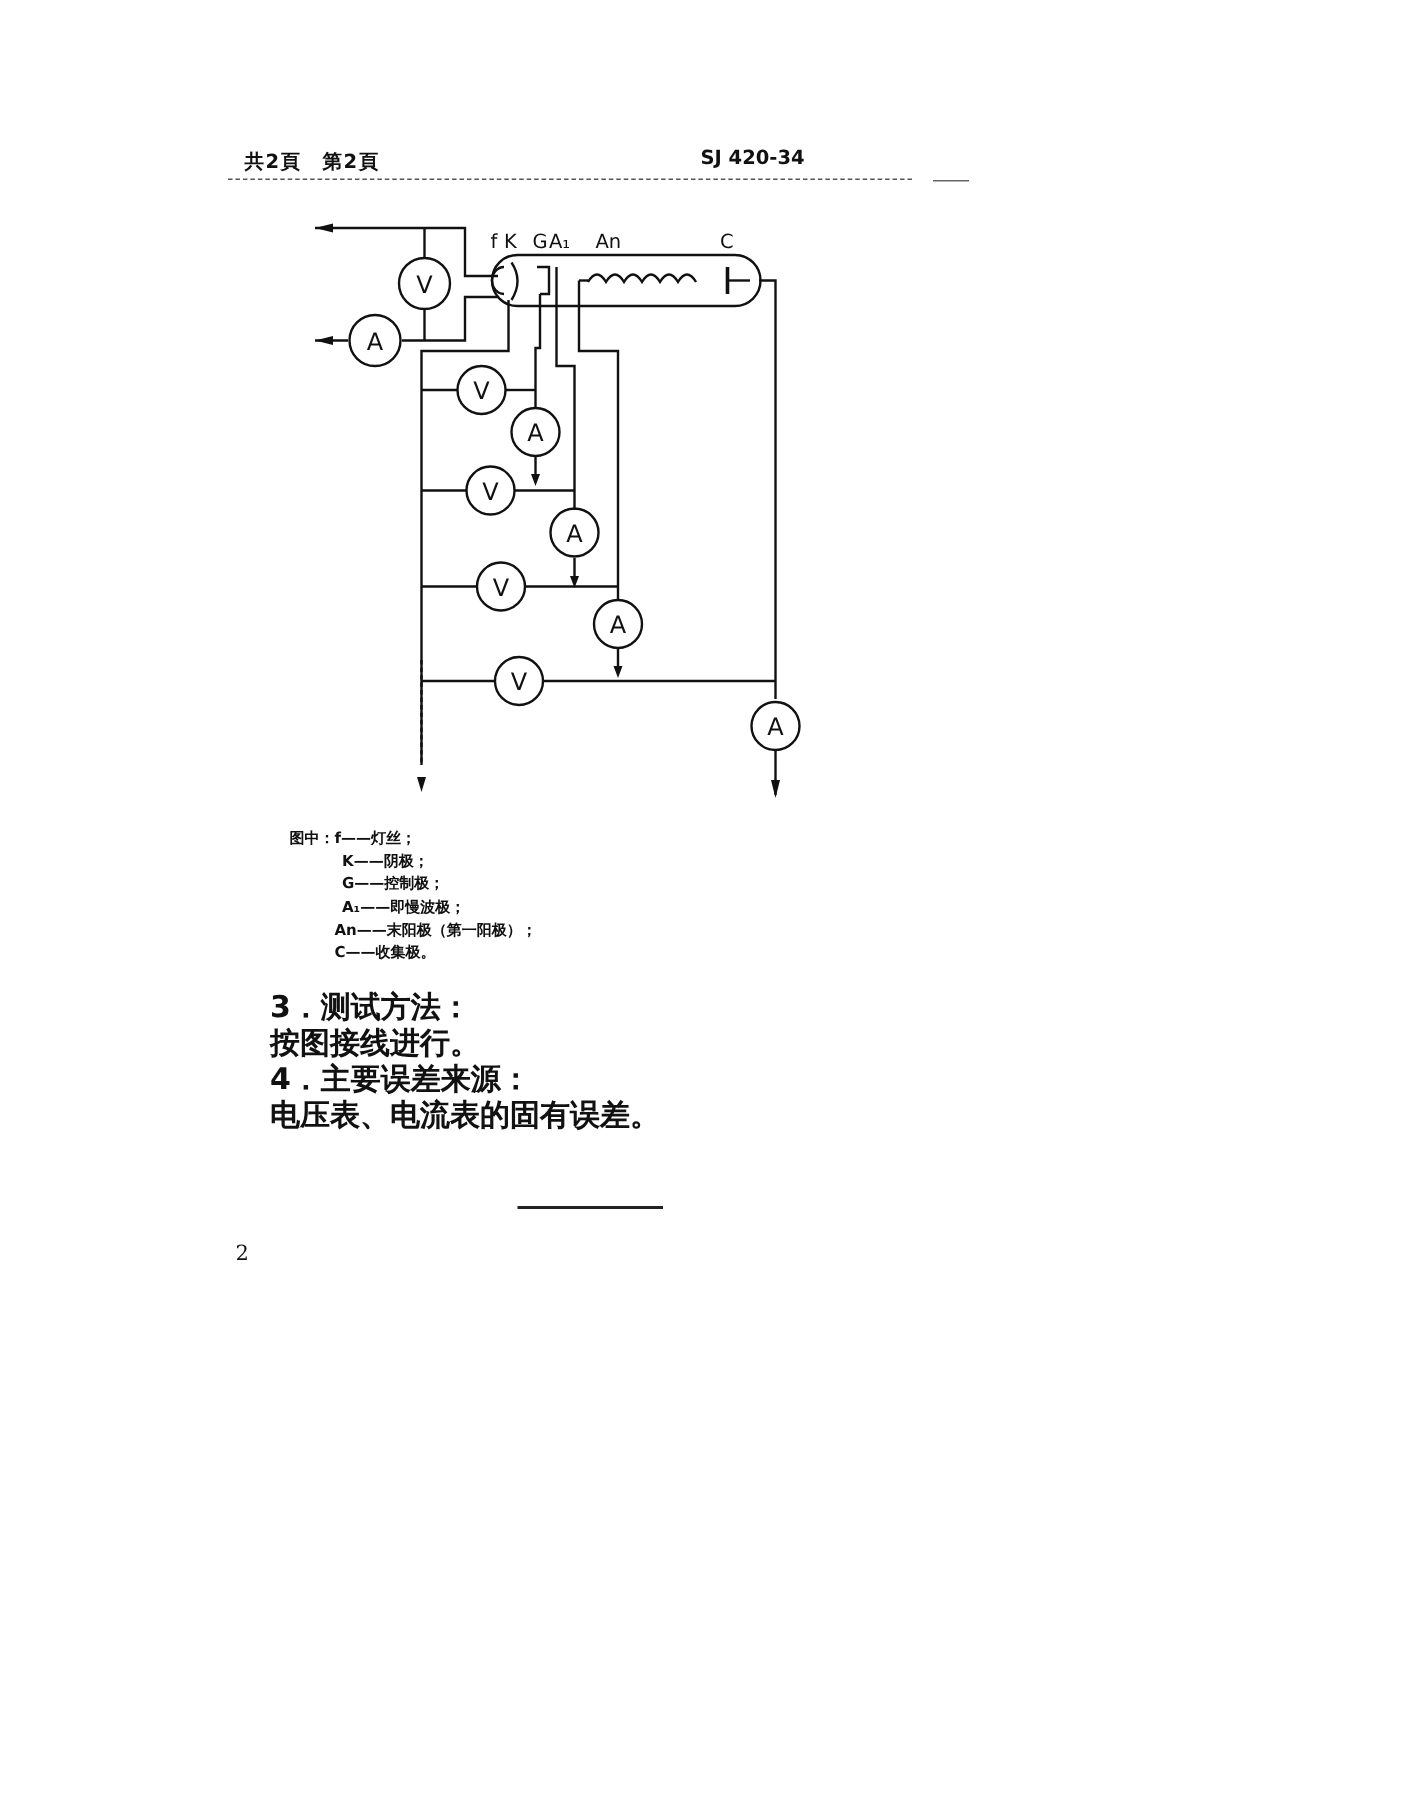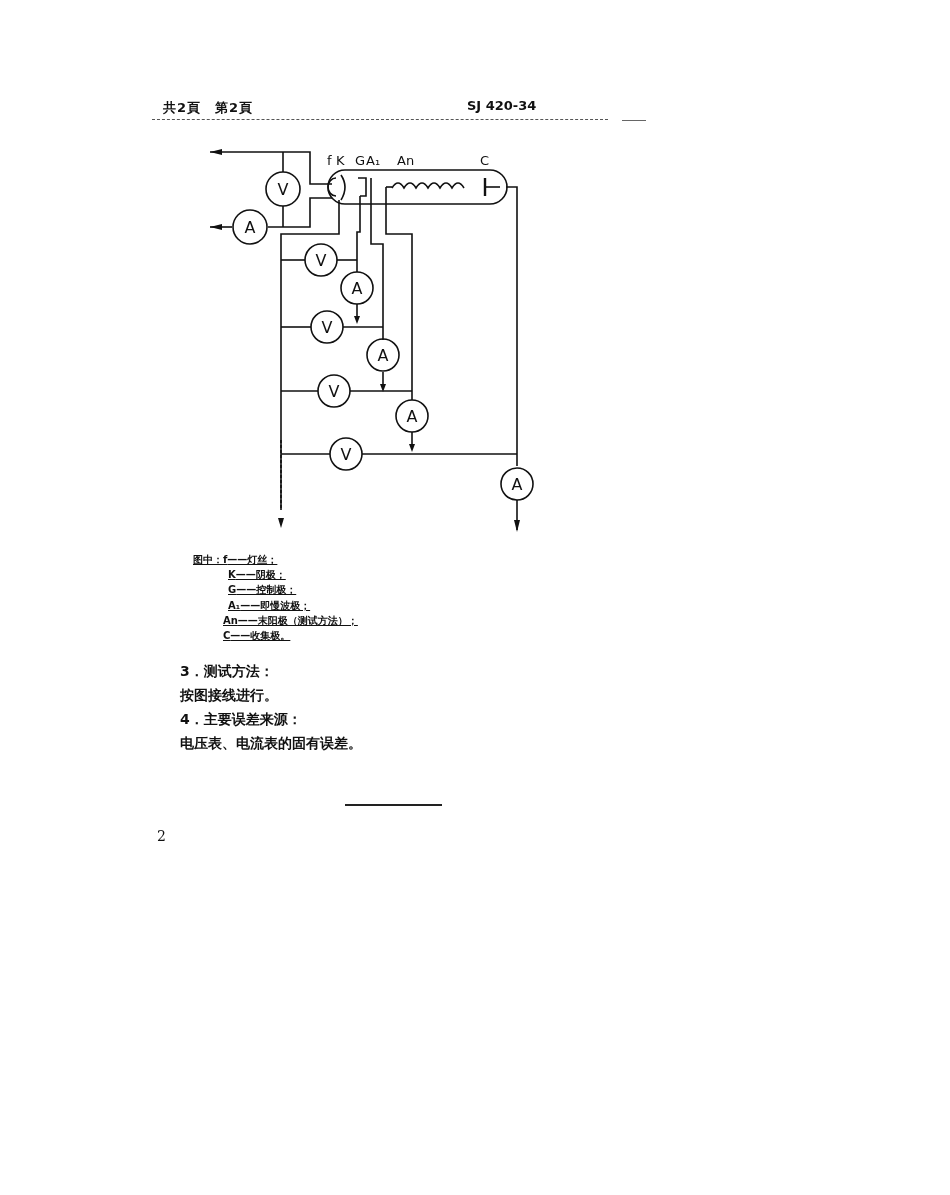--- a/index.html
+++ b/index.html
@@ -5,24 +5,24 @@
     html, body { margin: 0; padding: 0; background: #ffffff; }
     body { width: 950px; height: 1195px; position: relative; overflow: hidden;
            font-family: "DejaVu Sans", sans-serif; color: #111; }
     .abs { position: absolute; }
     .hdr-left { left: 163px; top: 99px; font-size: 13px; font-weight: bold; letter-spacing: 1px; }
     .hdr-right { left: 467px; top: 98px; font-size: 13px; font-weight: bold; }
     .hdr-rule { left: 152px; top: 119px; width: 456px; height: 0; border-top: 1px dashed #555; }
     .hdr-rule2 { left: 622px; top: 120px; width: 24px; height: 0; border-top: 1px solid #666; }
     svg.diagram { position: absolute; left: 195px; top: 140px; }
     .legend { left: 193px; top: 552px; font-size: 10px; line-height: 15.2px; font-weight: bold; }
-    .legend .row { white-space: nowrap; text-decoration: underline; }
+    .legend .row { white-space: nowrap; }
     .legend .indent1 { padding-left: 35px; }
     .legend .indent2 { padding-left: 30px; }
-    .body-text { left: 180px; top: 659px; font-size: 14px; font-weight: bold; line-height: 24px; }
+    .body-text { left: 180px; top: 659px; font-size: 20px; font-weight: bold; line-height: 24px; }
     .end-rule { left: 345px; top: 804px; width: 97px; height: 0; border-top: 2px solid #222; }
     .page-num { left: 157px; top: 828px; font-size: 14px; font-family: "DejaVu Serif", serif; }
     svg text { font-family: "DejaVu Sans", sans-serif; }
   </style>
 </head>
 <body>
 
 <div class="abs hdr-left">共2頁　第2頁</div>
 <div class="abs hdr-right">SJ 420-34</div>
 <div class="abs hdr-rule"></div>
@@ -129,21 +129,21 @@
   <div class="row indent1">
     <span>K</span><span>——阴极；</span>
   </div>
   <div class="row indent1">
     <span>G</span><span>——控制极；</span>
   </div>
   <div class="row indent1">
     <span>A₁</span><span>——即慢波极；</span>
   </div>
   <div class="row indent2">
-    <span>An</span><span>——末阳极（测试方法）；</span>
+    <span>An</span><span>——末阳极（第一阳极）；</span>
   </div>
   <div class="row indent2">
     <span>C</span><span>——收集极。</span>
   </div>
 </div>
 
 <div class="abs body-text">
   <div>3．测试方法：</div>
   <div>按图接线进行。</div>
   <div>4．主要误差来源：</div>

